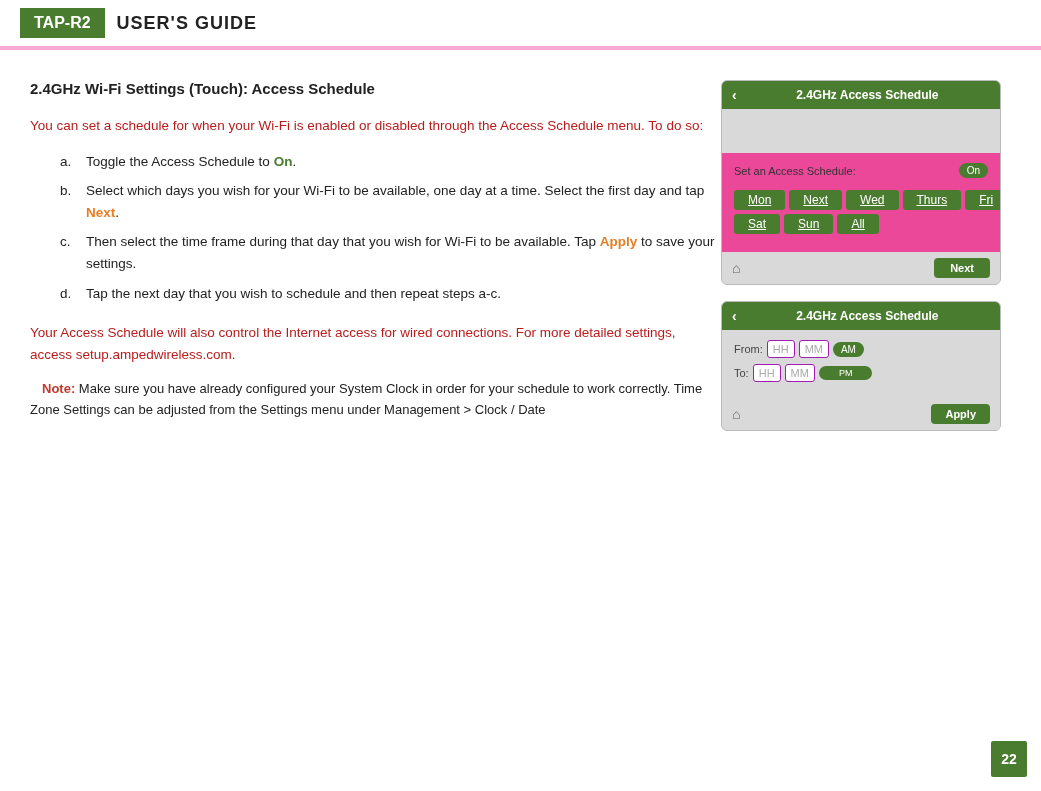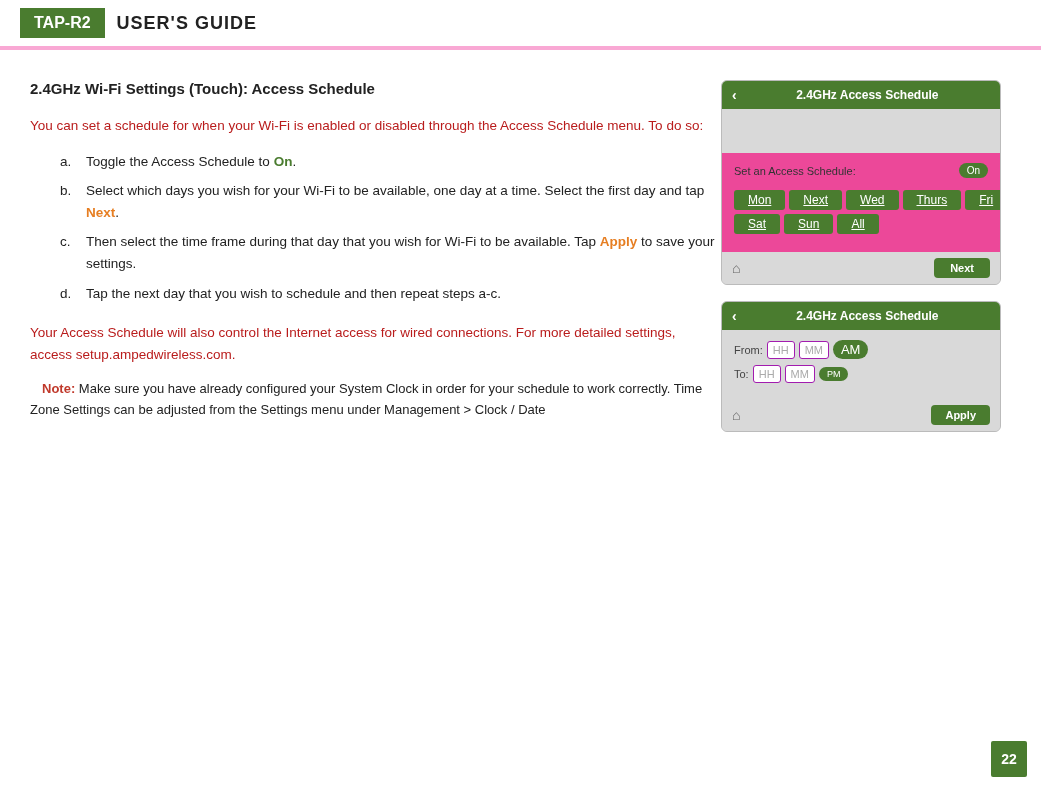--- a/index.html
+++ b/index.html
@@ -233,27 +233,27 @@
       font-size: 11px;
       color: #aaa;
       min-width: 22px;
       text-align: center;
     }
     .am-toggle {
       background: #4a7c2f;
       color: #fff;
       border-radius: 10px;
       padding: 2px 8px;
-      font-size: 13px;
+      font-size: 10px;
     }
     .pm-toggle {
       background: #4a7c2f;
       color: #fff;
       border-radius: 10px;
-      padding: 2px 8px;
+      padding: 2px 20px;
       font-size: 9px;
     }
     .screen2-body {
       padding: 10px 12px;
     }
     .hours-center {
       text-align: center;
       margin-bottom: 10px;
     }
 

